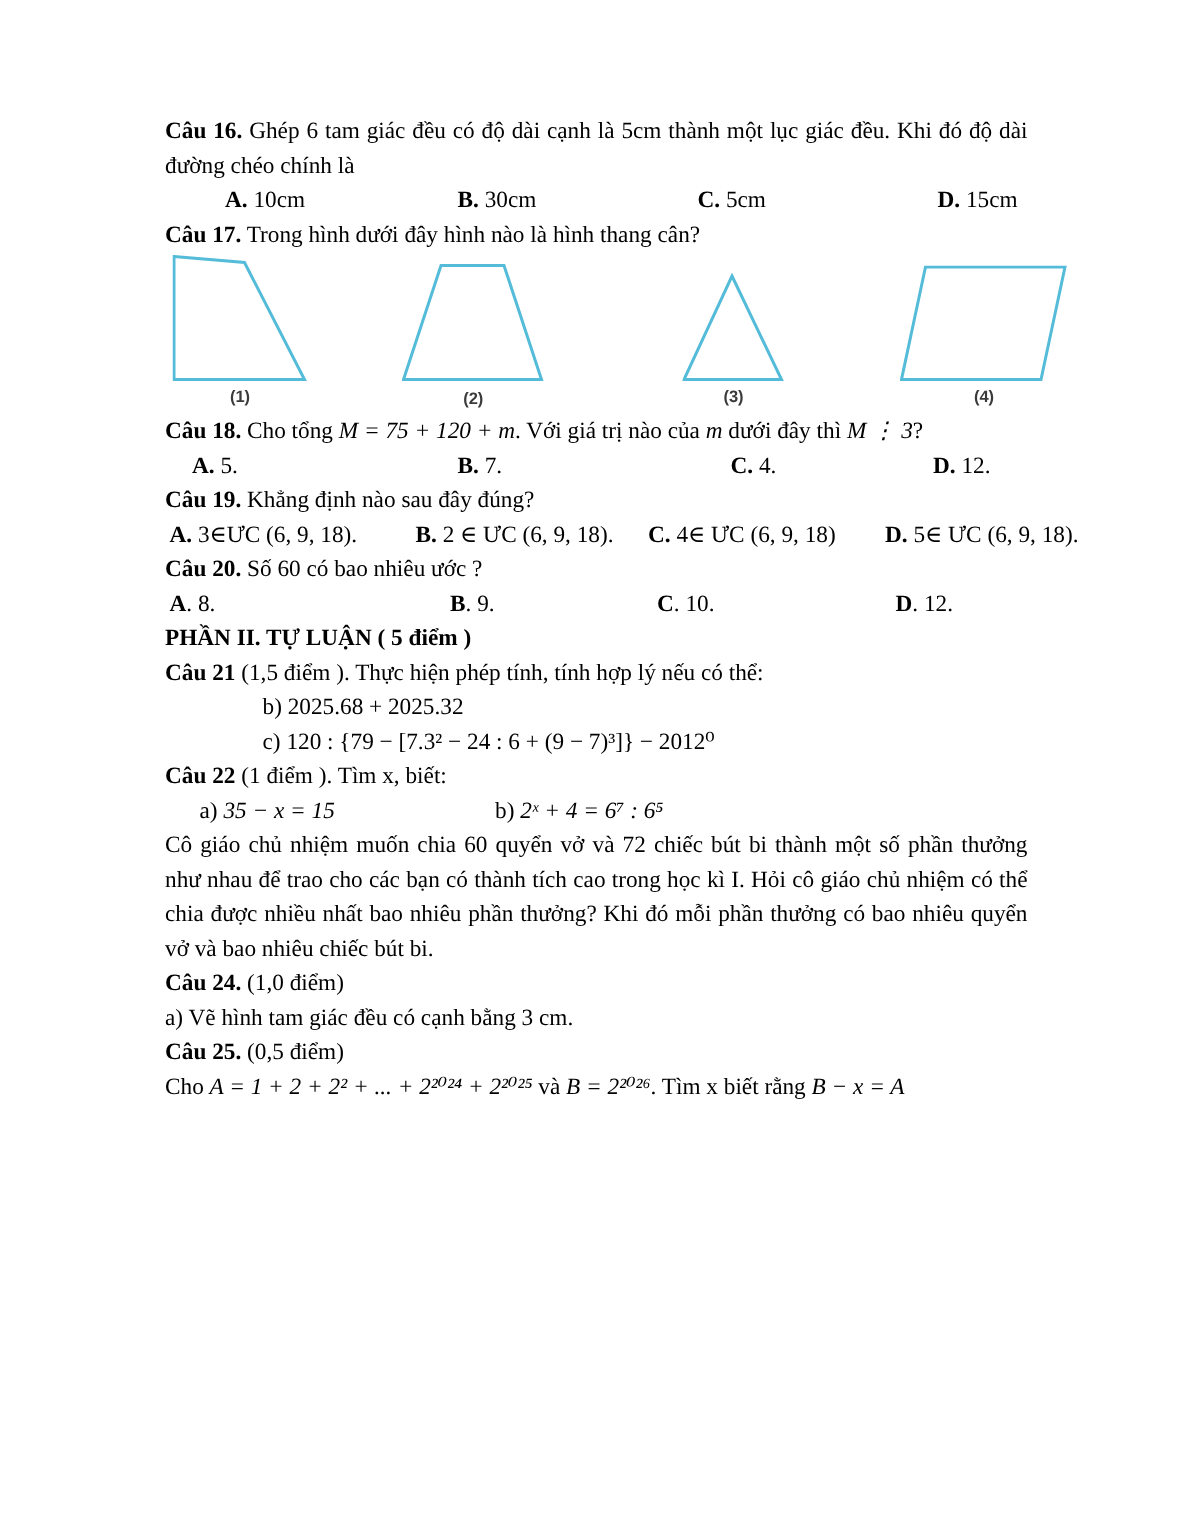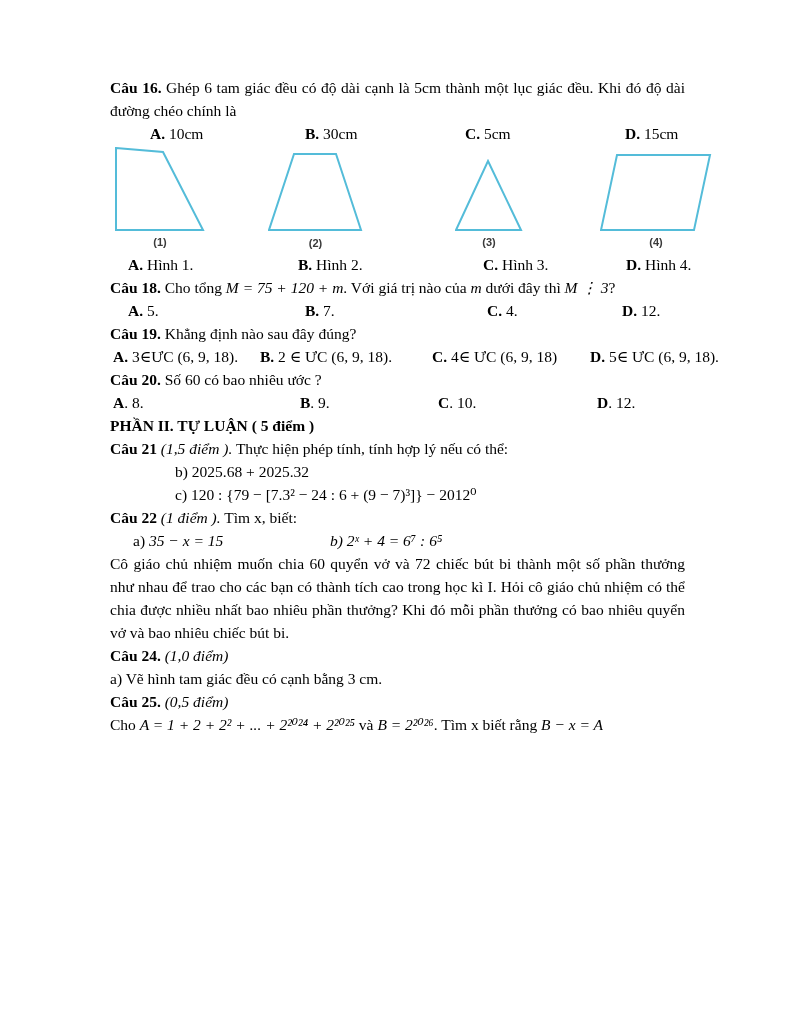--- a/index.html
+++ b/index.html
@@ -9,21 +9,21 @@
     width:792px; height:1024px;
     background:#ffffff;
     padding:76px 107px 0 110px;
     font-family:"Liberation Serif","DejaVu Serif",serif;
     font-size:15.5px;
     line-height:23px;
     color:#000000;
     overflow:hidden;
   }
   .b { font-weight:bold; }
-  .i { font-style:italic; }
+  .i { }
   .math { font-style:italic;margin-top:28px; }
   .justify { text-align:justify; }
   .opt-row { position:relative; height:23px; }
   .opt { position:absolute; top:0; white-space:nowrap; }
   .figures-row { position:relative; height:106px; margin-top:2px; }
   .fig { position:absolute; }
   .fig svg { display:block; }
   .fig-caption {
     font-family:"Liberation Sans","DejaVu Sans",sans-serif;
     font-weight:bold; font-size:11px; line-height:14px;
@@ -39,20 +39,21 @@
 <div class="doc">
 
   <div class="justify"><span class="b">Câu 16.</span><span> Ghép 6 tam giác đều có độ dài cạnh là 5cm thành một lục giác đều. Khi đó độ dài đường chéo chính là</span></div>
   <div class="opt-row">
     <span class="opt" style="left:40px"><span class="b">A.</span><span> 10cm</span></span>
     <span class="opt" style="left:195px"><span class="b">B.</span><span> 30cm</span></span>
     <span class="opt" style="left:355px"><span class="b">C.</span><span> 5cm</span></span>
     <span class="opt" style="left:515px"><span class="b">D.</span><span> 15cm</span></span>
   </div>
 
+  <div><span class="b">Câu 17.</span><span> Trong hình dưới đây hình nào là hình thang cân?</span></div>
 
   <div class="figures-row">
     <div class="fig" style="left:5px;top:0">
       <svg width="90" height="85" viewBox="0 0 90 85">
         <polygon points="1,1 48,5 88,83 1,83" stroke="#54bcd9"></polygon>
       </svg>
       <div class="fig-caption">(1)</div>
     </div>
     <div class="fig" style="left:158px;top:6px">
       <svg width="95" height="80" viewBox="0 0 95 80">
@@ -67,39 +68,33 @@
       <div class="fig-caption">(3)</div>
     </div>
     <div class="fig" style="left:490px;top:7px">
       <svg width="112" height="78" viewBox="0 0 112 78">
         <polygon points="17,1 110,1 94,76 1,76" stroke="#54bcd9"></polygon>
       </svg>
       <div class="fig-caption">(4)</div>
     </div>
   </div>
 
-  <div class="opt-row">
-    <span class="opt" style="left:18px"><span class="b">A.</span><span> Hình 1.</span></span>
-    <span class="opt" style="left:188px"><span class="b">B.</span><span> Hình 2.</span></span>
-    <span class="opt" style="left:373px"><span class="b">C.</span><span> Hình 3.</span></span>
-    <span class="opt" style="left:516px"><span class="b">D.</span><span> Hình 4.</span></span>
-  </div>
 
   <div><span class="b">Câu 18.</span><span> Cho tổng </span><span class="math">M = 75 + 120 + m</span><span>. Với giá trị nào của </span><span class="math">m</span><span> dưới đây thì </span><span class="math">M ⋮ 3</span><span>?</span></div>
   <div class="opt-row">
     <span class="opt" style="left:18px"><span class="b">A.</span><span> 5.</span></span>
     <span class="opt" style="left:195px"><span class="b">B.</span><span> 7.</span></span>
     <span class="opt" style="left:377px"><span class="b">C.</span><span> 4.</span></span>
     <span class="opt" style="left:512px"><span class="b">D.</span><span> 12.</span></span>
   </div>
 
   <div><span class="b">Câu 19.</span><span> Khẳng định nào sau đây đúng?</span></div>
   <div class="opt-row">
     <span class="opt" style="left:3px"><span class="b">A.</span><span> 3∈ƯC (6, 9, 18).</span></span>
-    <span class="opt" style="left:150px"><span class="b">B.</span><span> 2 ∈ ƯC (6, 9, 18).</span></span>
+    <span class="opt" style="left:167px"><span class="b">B.</span><span> 2 ∈ ƯC (6, 9, 18).</span></span>
     <span class="opt" style="left:322px"><span class="b">C.</span><span> 4∈ ƯC (6, 9, 18)</span></span>
     <span class="opt" style="left:480px"><span class="b">D.</span><span> 5∈ ƯC (6, 9, 18).</span></span>
   </div>
 
   <div><span class="b">Câu 20.</span><span> Số 60 có bao nhiêu ước ?</span></div>
   <div class="opt-row">
     <span class="opt" style="left:3px"><span class="b">A</span><span>. 8.</span></span>
     <span class="opt" style="left:190px"><span class="b">B</span><span>. 9.</span></span>
     <span class="opt" style="left:328px"><span class="b">C</span><span>. 10.</span></span>
     <span class="opt" style="left:487px"><span class="b">D</span><span>. 12.</span></span>

